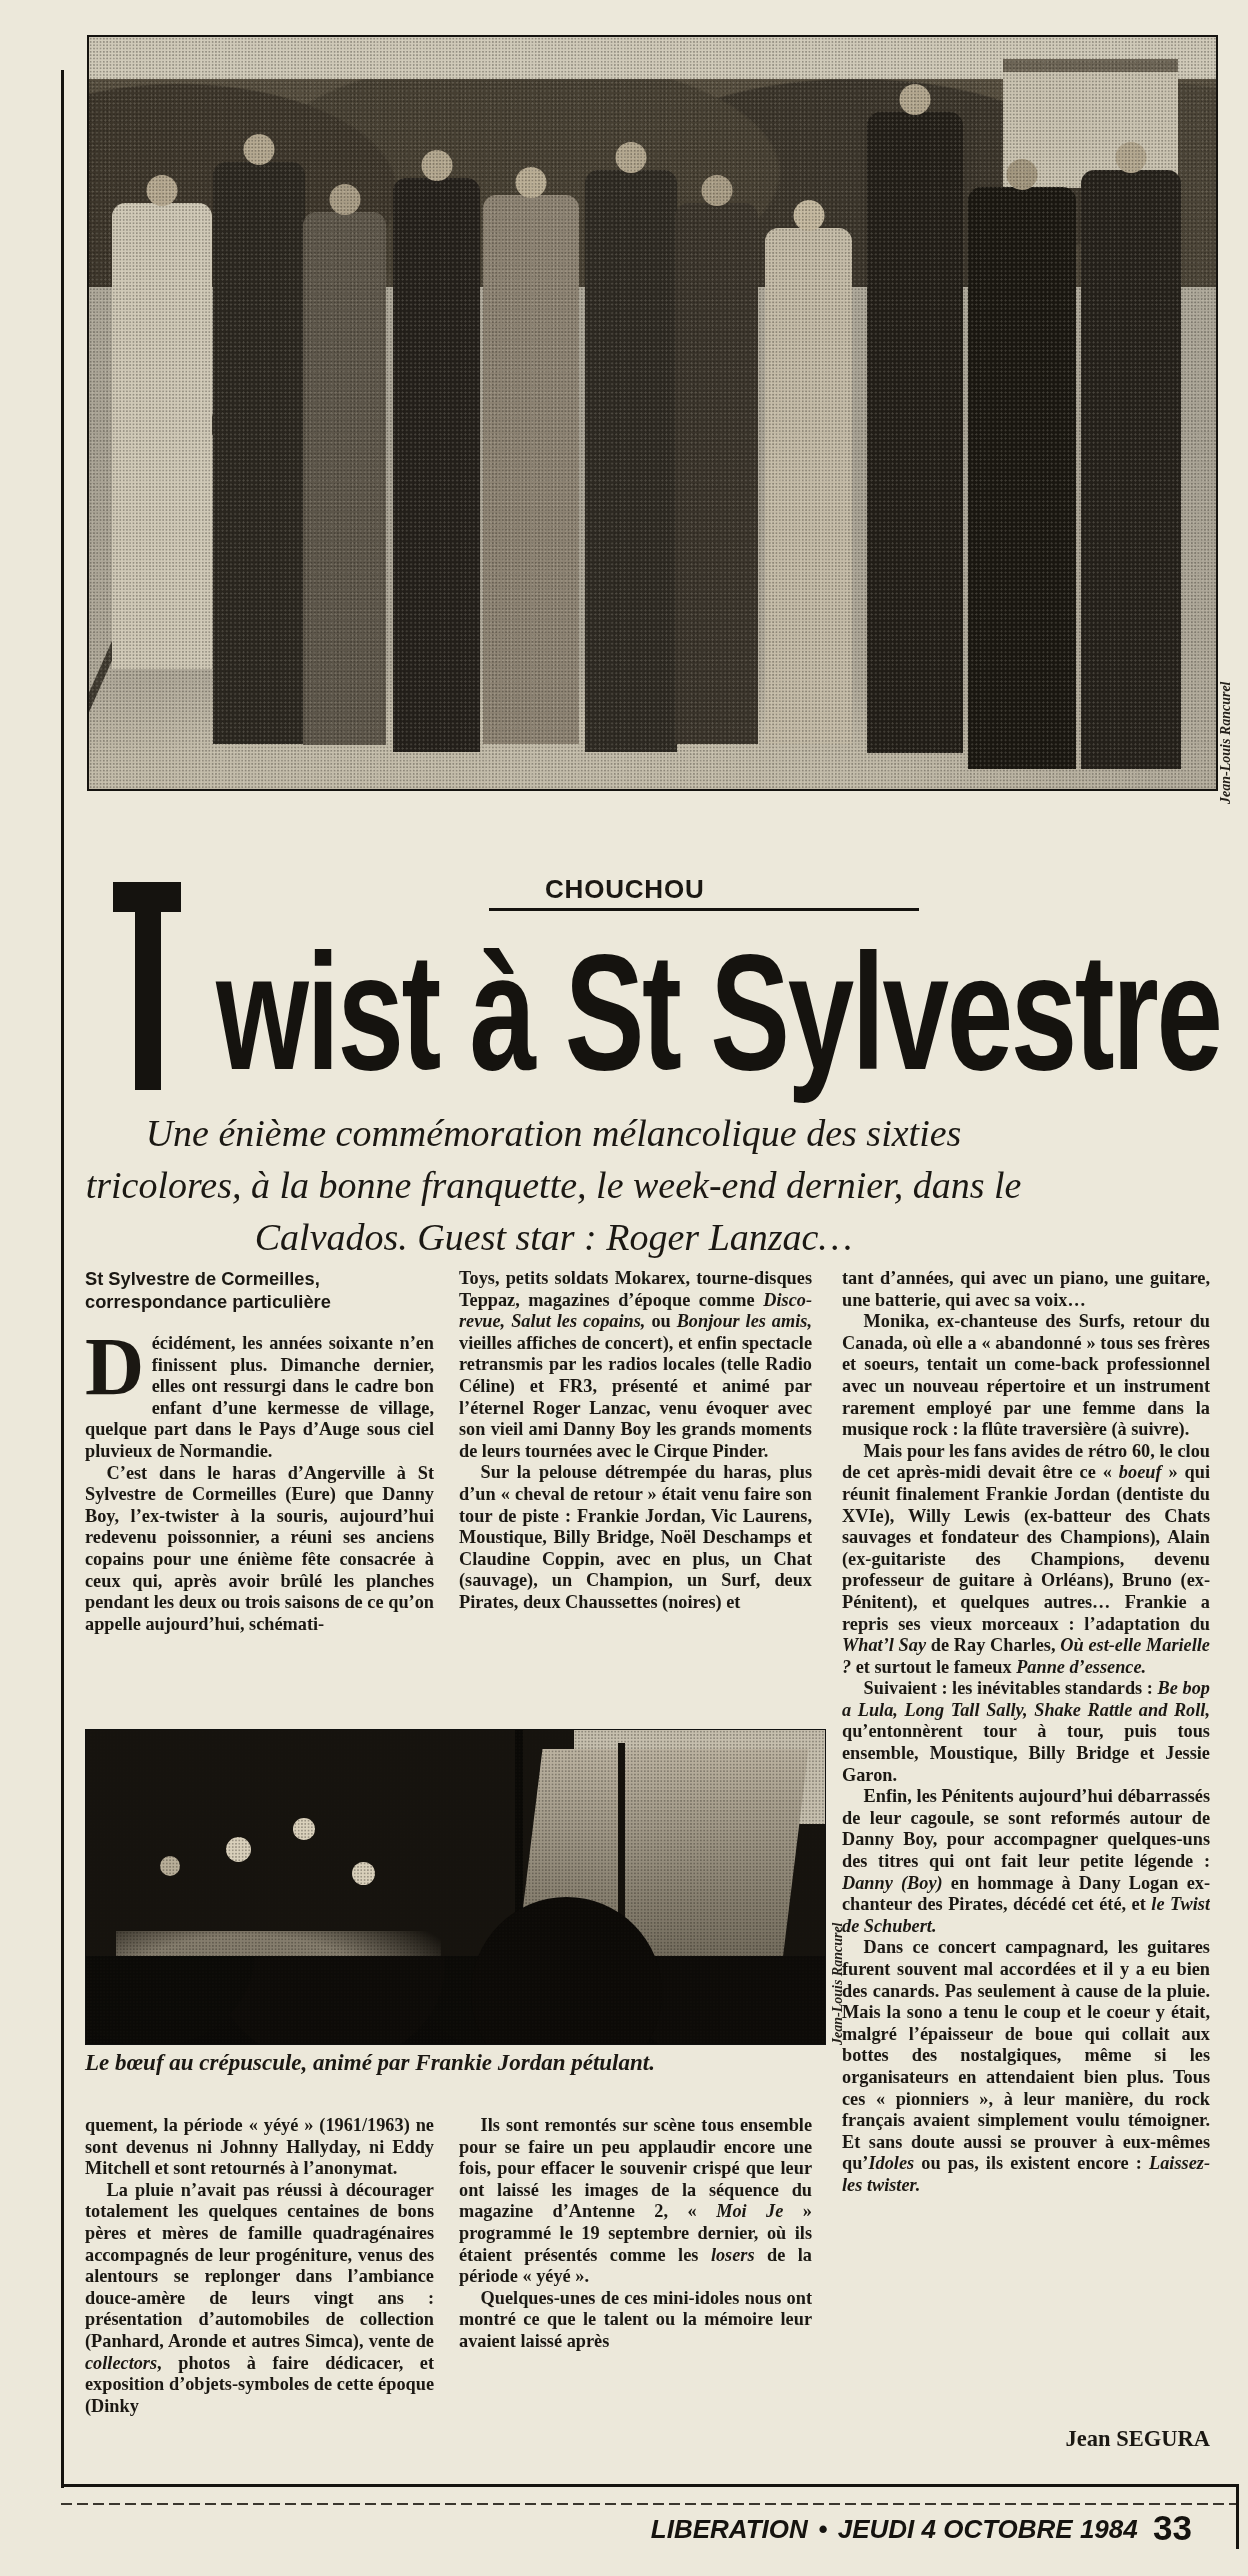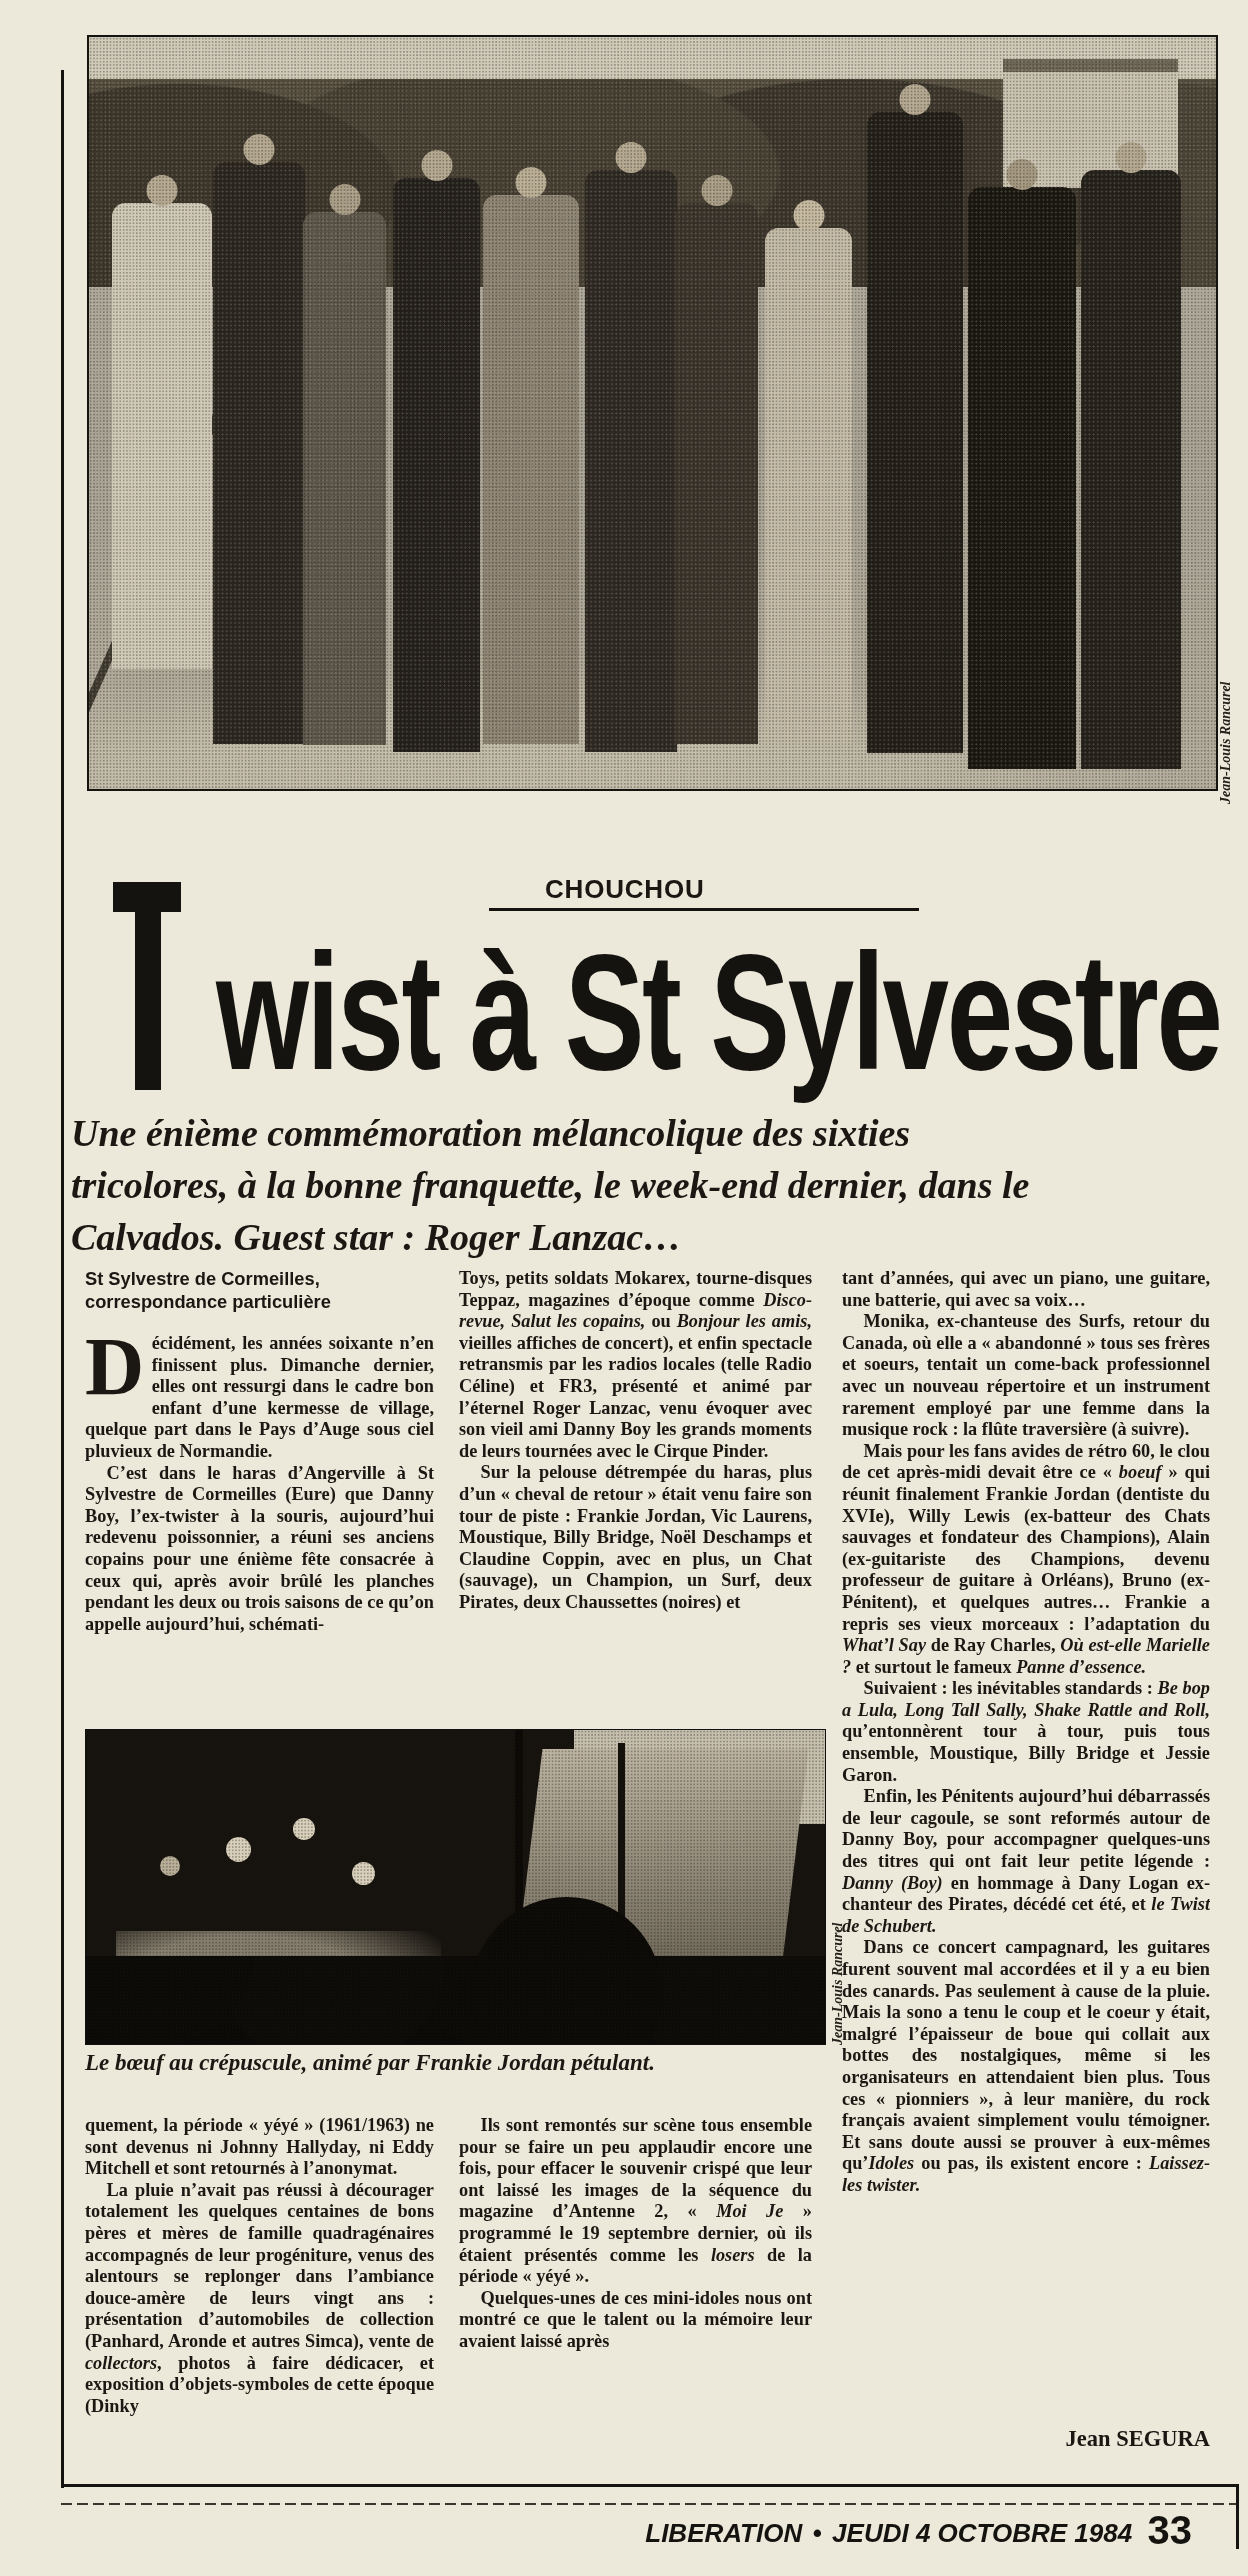--- a/index.html
+++ b/index.html
@@ -47,21 +47,21 @@
      font-size:26px;letter-spacing:0.8px;}
   .krule{left:489px;top:908px;width:430px;height:2.5px;background:#15130f;}
 
   .tbar{left:113px;top:882px;width:68px;height:30px;background:#15130f;}
   .tstem{left:135px;top:882px;width:26px;height:208px;background:#15130f;}
   .sr{position:absolute;width:0.8px;height:0.8px;overflow:hidden;clip:rect(0 0 0 0);}
   .hlrest{left:216px;top:929px;font-family:"Liberation Sans",sans-serif;font-weight:bold;
      font-size:166px;line-height:166px;letter-spacing:-3.3px;white-space:nowrap;
      transform:scaleX(0.72);transform-origin:0 0;color:#15130f;}
 
-  .standfirst{left:71px;top:1107px;width:965px;font-weight:bold;
+  .standfirst{left:71px;top:1107px;width:965px;text-align:center;font-weight:normal;
      font-style:italic;font-size:38px;line-height:52px;}
 
   .col{position:absolute;overflow:hidden;}
   .corr{font-family:"Liberation Sans",sans-serif;font-weight:bold;font-size:18.3px;
      line-height:22.5px;margin-bottom:20px;}
   .para{margin:0;text-align:justify;font-weight:bold;font-size:18.3px;line-height:21.6px;}
   .para.ind{text-indent:21.6px;}
   .it{font-style:italic;}
   .dropcap{float:left;font-size:82px;line-height:62px;font-weight:bold;
      padding:3.3px 7.5px 0 0;}
@@ -91,21 +91,21 @@
   .byline{left:842px;top:2426px;width:368px;text-align:right;font-weight:bold;
      font-size:22.5px;}
 
   .rule1{left:61px;top:2484px;width:1178px;height:3.3px;background:#15130f;}
   .rule2{left:61px;top:2503px;width:1178px;height:1.7px;
      background:repeating-linear-gradient(90deg,#3a362e 0 10.8px, transparent 10.8px 16px);}
   .footer{left:466px;top:2508px;width:726px;text-align:right;white-space:nowrap;
      font-family:"Liberation Sans",sans-serif;font-weight:bold;color:#15130f;}
   .fit{font-style:italic;font-size:26px;margin-top:44px;}
   .fsep{font-style:italic;font-size:26px;padding:0 6.7px;}
-  .fpage{font-size:40px;padding-left:11.6px;vertical-align:-2.5px;}
+  .fpage{font-size:35px;padding-left:11.6px;vertical-align:-2.5px;}
 </style>
 </head>
 <body>
 
 <div class="page">
 
   <div class="abs lborder"></div>
 
   <div class="abs photo1">
     <div class="abs p1sky"></div>

